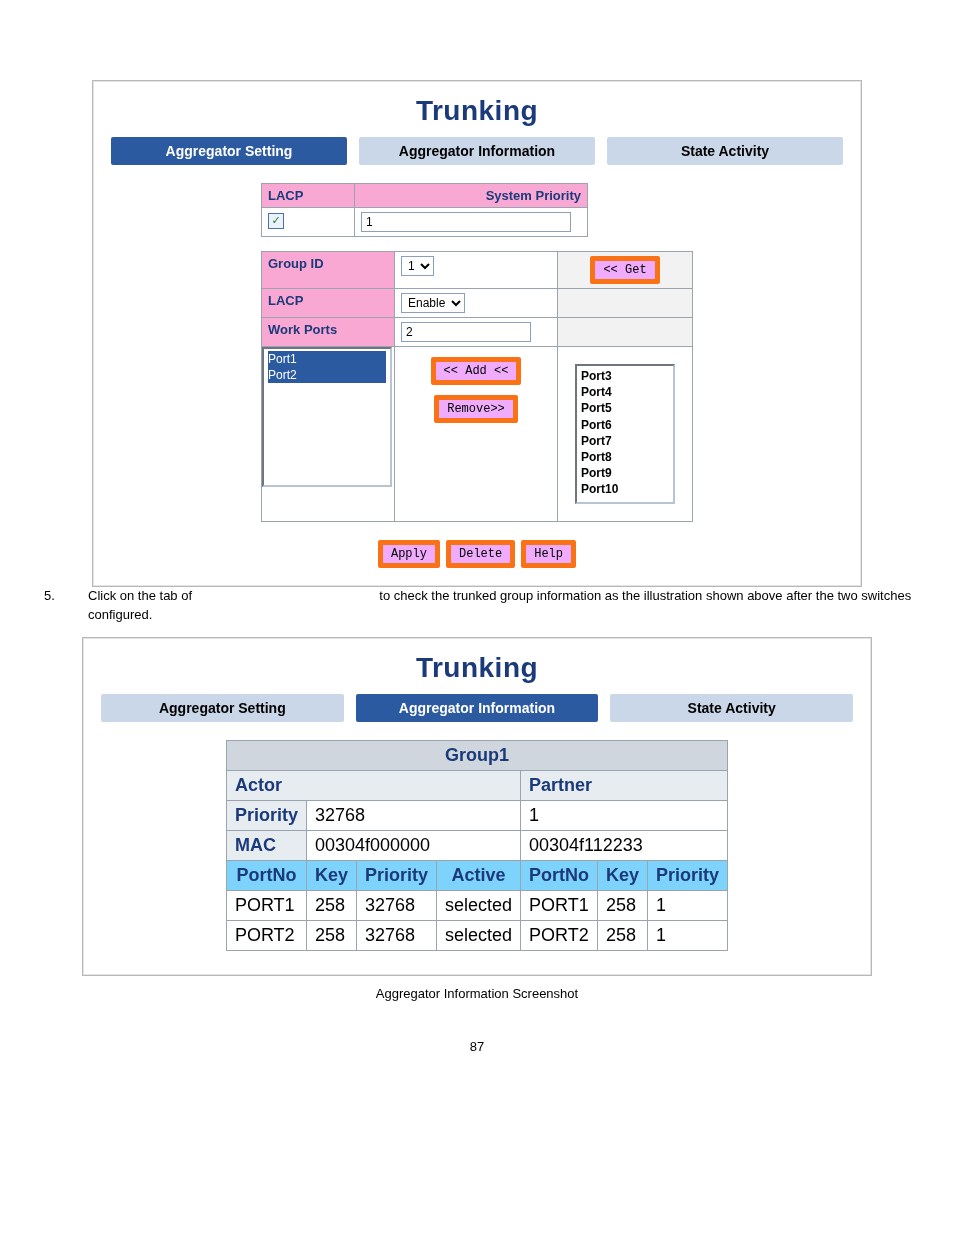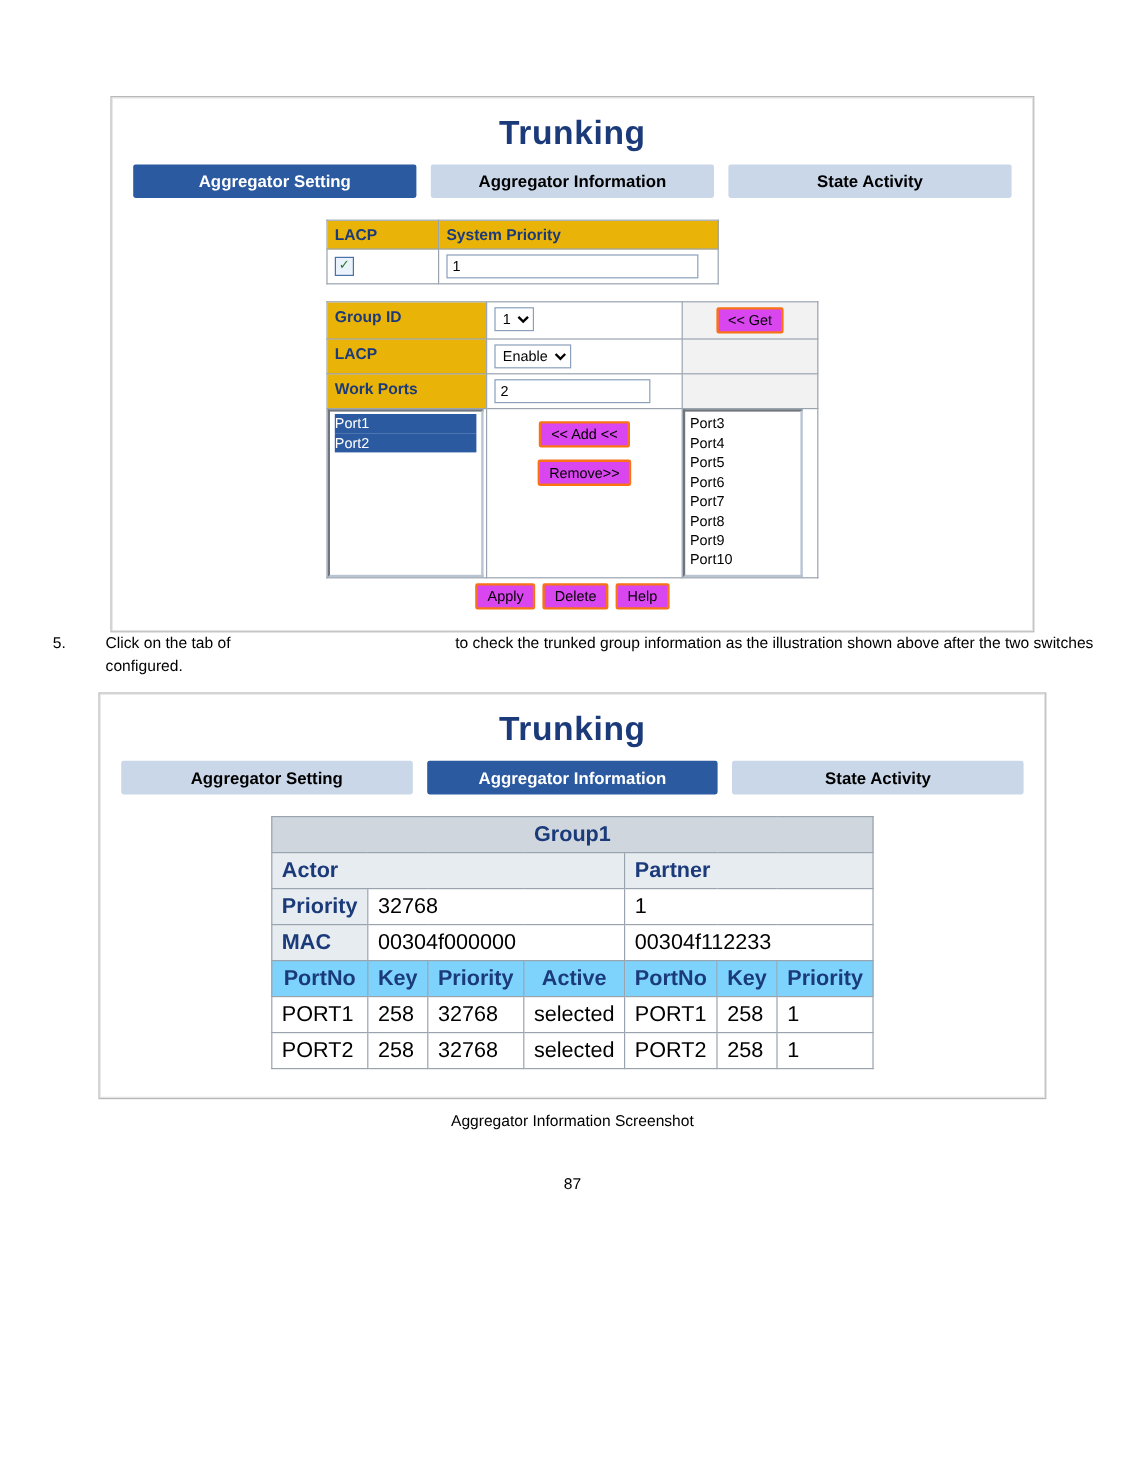--- a/index.html
+++ b/index.html
@@ -68,21 +68,21 @@
     border-collapse: collapse;
   }
   table.setting th,
   table.setting td {
     border: 1px solid #9aa4ae;
     padding: 4px 6px;
     font-size: 13px;
     vertical-align: top;
   }
   table.setting th {
-    background: #eab308;
+    background: #f9a8d4;
     color: #1b3a7a;
     font-weight: bold;
     text-align: left;
   }
   table.setting td {
     background: #fff;
   }
   .checkbox {
     width: 14px;
     height: 14px;
@@ -118,33 +118,33 @@
     font-size: 12px;
     line-height: 1.35;
     overflow: hidden;
     box-sizing: border-box;
   }
   .listbox .sel-item {
     background: #2b5aa0;
     color: #fff;
   }
   .btn {
-    border: 2px solid #f97316;
-    background: #d946ef;
+    border: 5px solid #f97316;
+    background: #f0abfc;
     font-size: 12px;
     padding: 2px 8px;
     border-radius: 2px;
-    font-family: Liberation Sans, sans-serif;
+    font-family: Liberation Mono, monospace;
     cursor: pointer;
   }
   .btnrow {
     display: flex;
     gap: 6px;
     justify-content: center;
-    margin-top: 4px;
+    margin-top: 18px;
   }
 
   .caption {
     text-align: center;
     font-size: 13px;
     margin: 10px 0 20px 0;
   }
 
   
   .para {
@@ -214,21 +214,21 @@
       <div class="tab tab-inactive">State Activity</div>
     </div>
 
     <div class="setting-wrap">
       <div>
 
         <table class="setting" style="margin-bottom:14px;">
           <tbody>
               <tr>
             <th style="width:80px;">LACP</th>
-            <th style="width:220px;">System Priority</th>
+            <th style="width:220px;text-align:right;">System Priority</th>
           </tr>
           <tr>
             <td>
               <span class="checkbox">✓</span>
             </td>
             <td>
               <input class="inp" style="width: 210px;" value="1">
             </td>
           </tr>
         </tbody>
@@ -267,21 +267,21 @@
             <td style="padding:0;">
               <div class="listbox">
                 <div class="sel-item">Port1</div>
                 <div class="sel-item">Port2</div>
               </div>
             </td>
             <td style="text-align:center; vertical-align:top; padding-top:10px;">
               <button class="btn" style="margin-bottom:10px;text-align:center;">&lt;&lt; Add &lt;&lt;</button><br>
               <button class="btn">Remove&gt;&gt;</button>
             </td>
-            <td style="padding:0;">
+            <td style="padding:17px;font-weight:bold;">
               <div class="listbox" style="width:100px;">
                 <div>Port3</div>
                 <div>Port4</div>
                 <div>Port5</div>
                 <div>Port6</div>
                 <div>Port7</div>
                 <div>Port8</div>
                 <div>Port9</div>
                 <div>Port10</div>
               </div>

